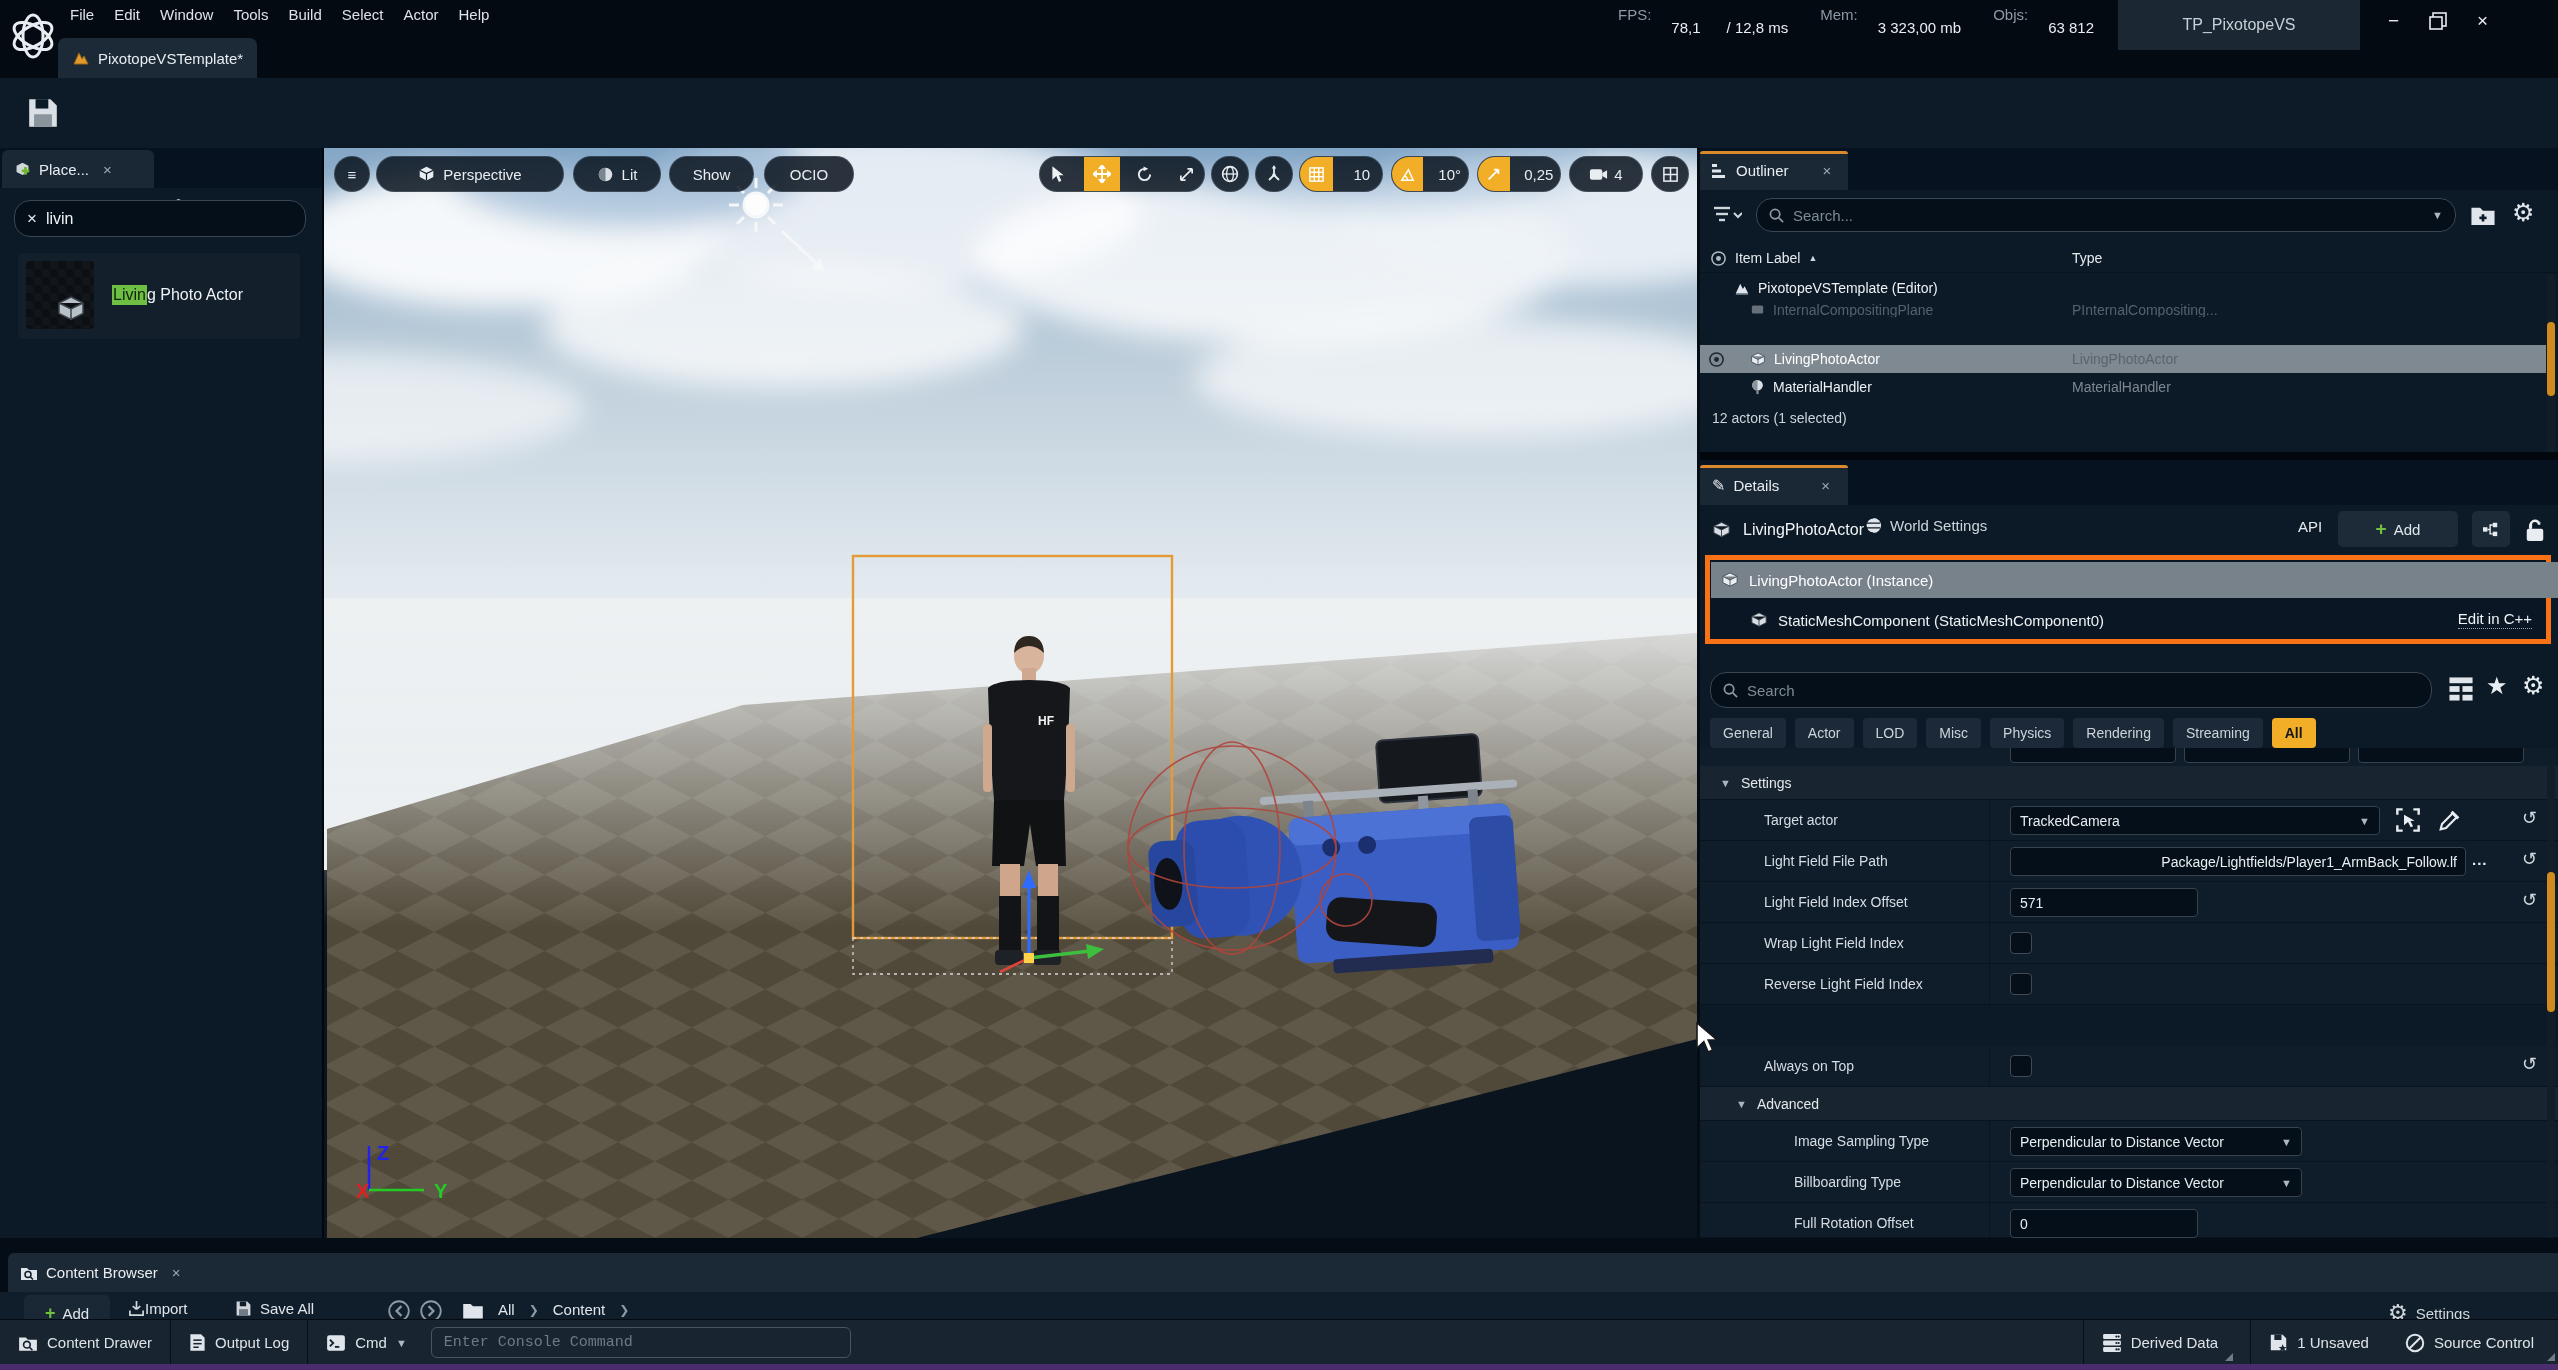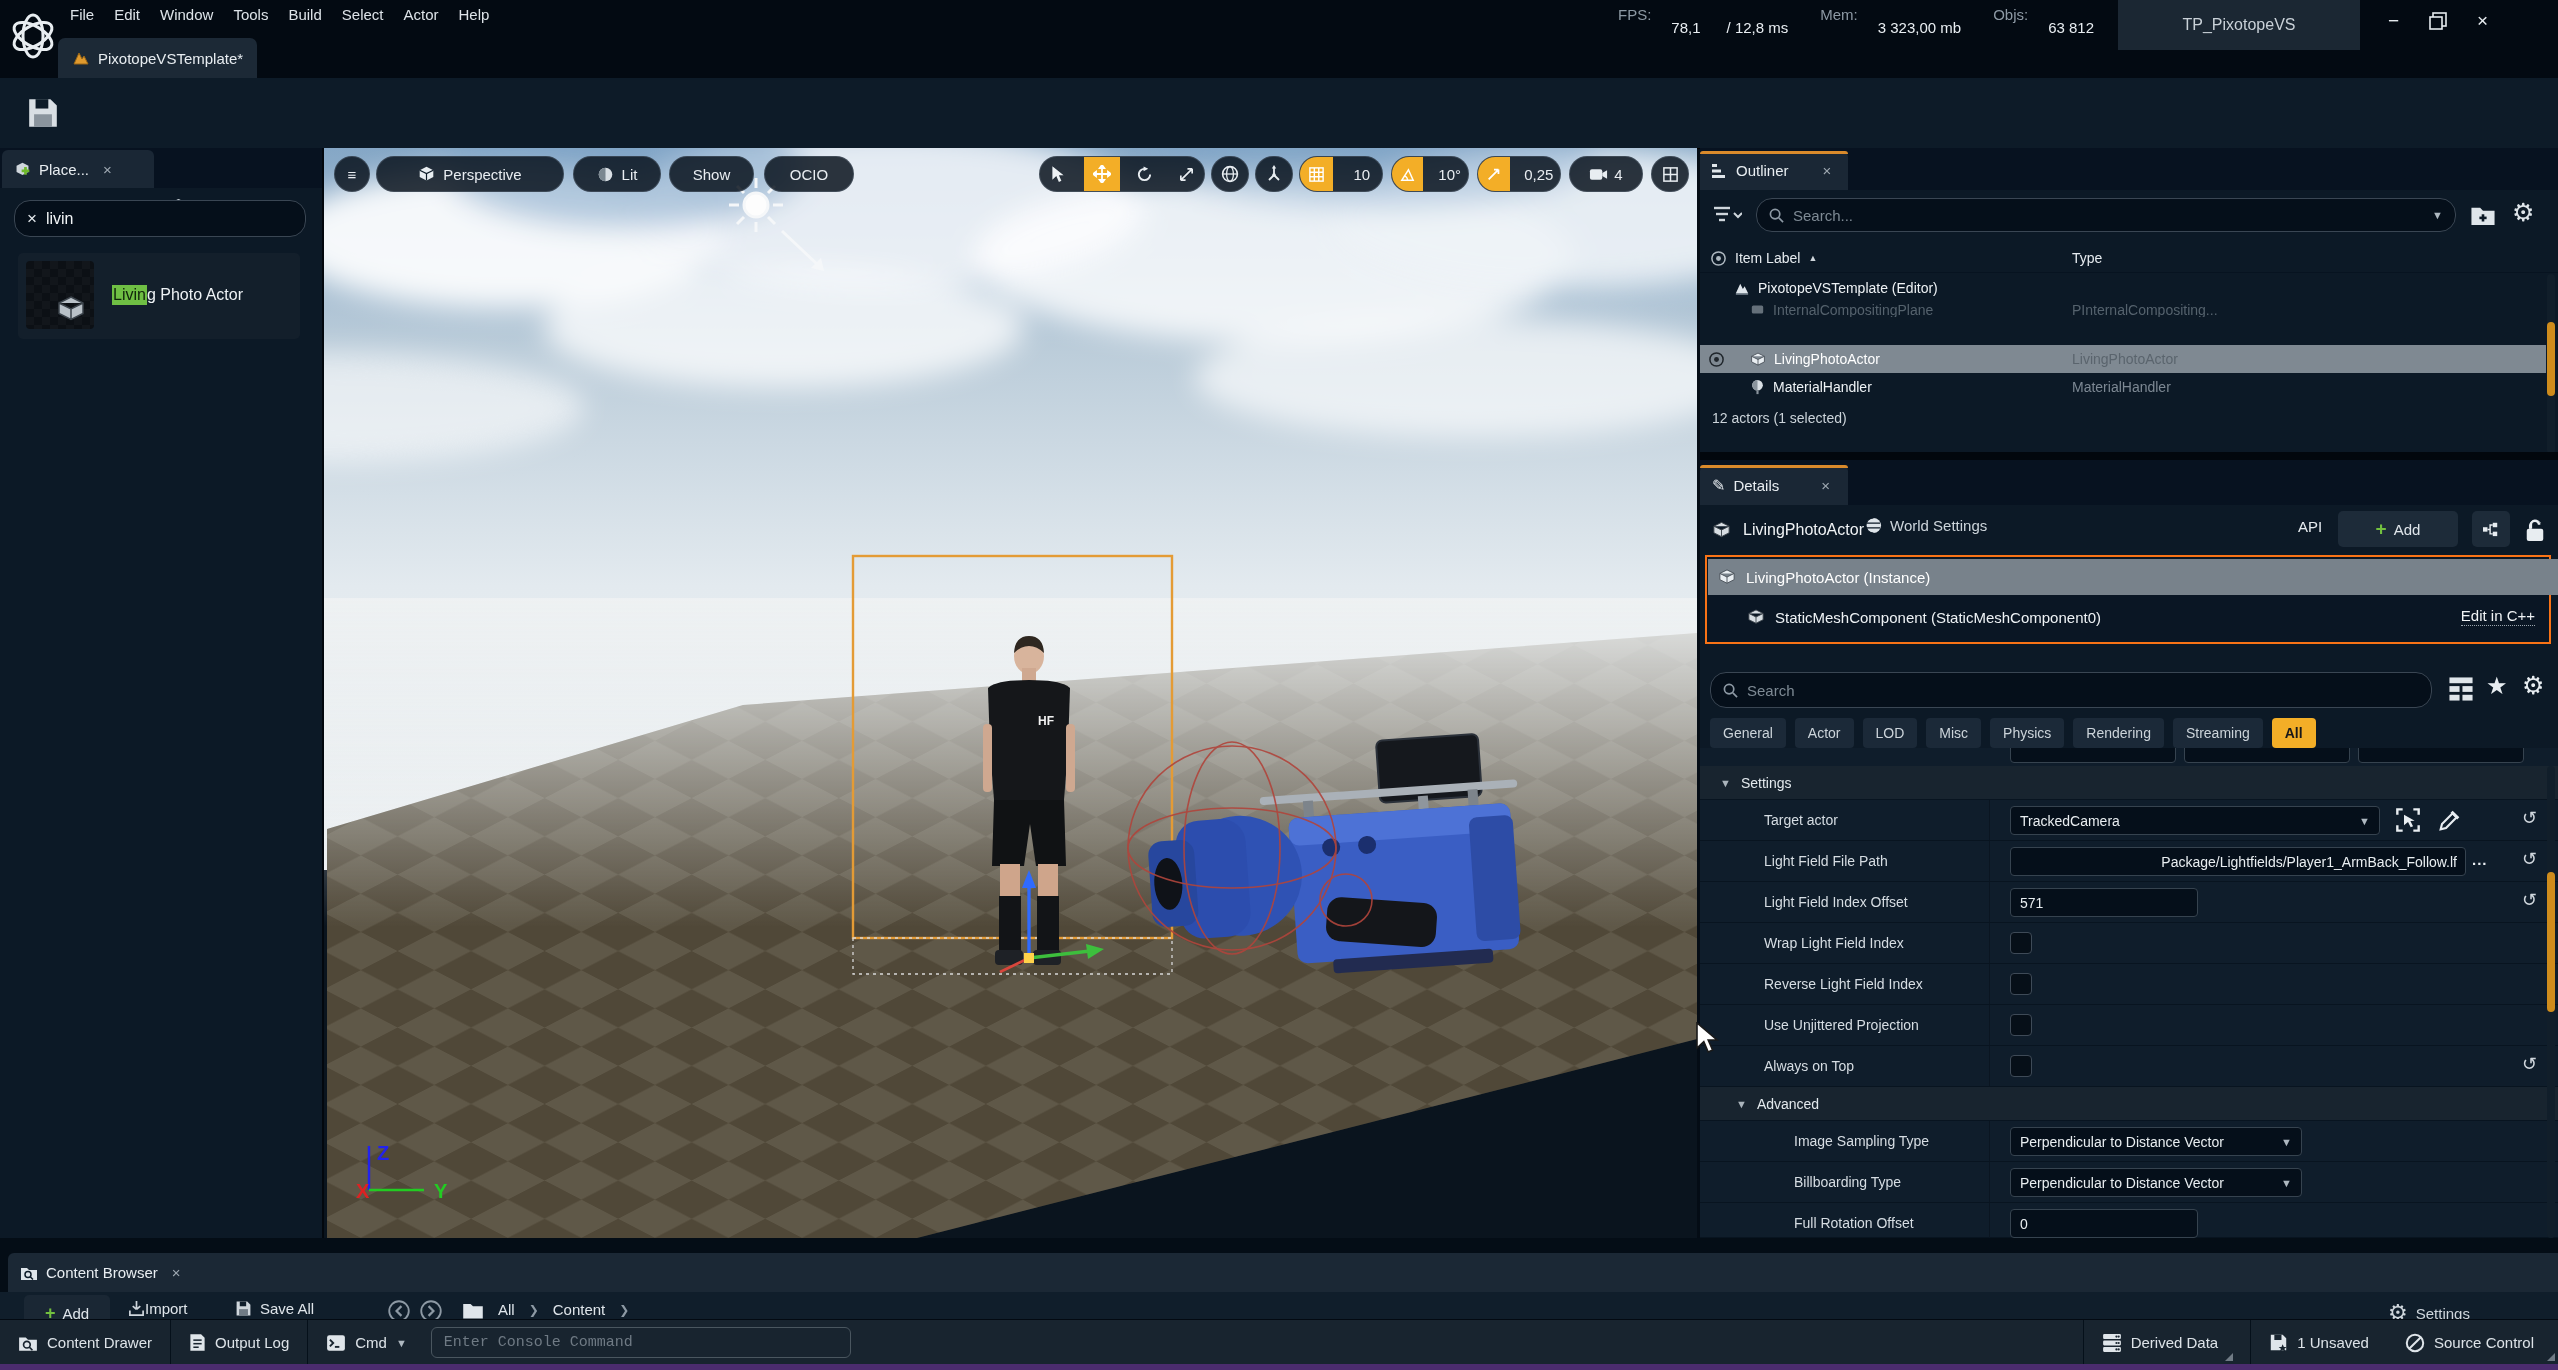--- a/index.html
+++ b/index.html
@@ -603,21 +603,21 @@
           <rect x="12" y="12" width="5" height="5" fill="#e8edf1"></rect>
         <path d="M6 9.5 H9 V4.5 H12 M9 9.5 V14.5 H12" stroke="#e8edf1" stroke-width="1.6" fill="none"></path>
       </svg>
     </div>
     <svg class="abs" style="left:824px;top:57px" width="22" height="26" viewBox="0 0 16 18">
       <rect x="2" y="8" width="12" height="9" rx="1.5" fill="#e8edf1"></rect>
       <path d="M5 8 V5.5 A3.5 3.5 0 0 1 12 5 L12 3.4 A4.9 4.9 0 0 0 3.6 5.5 L3.6 8" fill="#e8edf1"></path>
       <path d="M5 8 V5.5 A3 3 0 0 1 11 5.2" fill="none" stroke="#e8edf1" stroke-width="1.8"></path>
     </svg>
 
-    <div class="abs" style="left:5px;top:95px;width:846px;height:89px;background:#0a1624;border:2px solid #f97316;box-sizing:border-box">
+    <div class="abs" style="left:5px;top:95px;width:846px;height:89px;background:#0a1624;border:5px solid #f97316;box-sizing:border-box">
       <div class="abs f" style="left:1px;top:2px;width:842px;height:36px;background:#78828b;gap:10px;padding-left:10px">
         <svg class="ic" width="18" height="16" viewBox="0 0 20 18">
           <path d="M10 1 L18 5 L18 12 L10 16 L2 12 L2 5 Z M2 5 L10 9 L18 5 M10 9 L10 16" fill="#e9eef2" stroke="#454d55" stroke-width="1"></path>
         </svg>
         <span style="color:#ffffff">LivingPhotoActor (Instance)</span>
       </div>
       <div class="abs f" style="left:40px;top:44px;height:32px;gap:10px">
         <svg class="ic" width="18" height="16" viewBox="0 0 20 18">
           <path d="M10 1 L18 5 L18 12 L10 16 L2 12 L2 5 Z M2 5 L10 9 L18 5 M10 9 L10 16" fill="#d7dde2" stroke="#3c444c" stroke-width="1"></path>
         </svg>
@@ -702,25 +702,20 @@
       </div>
       <span class="reset">↺</span>
     </div>
     <div class="prow" style="top:463px">
       <div class="plabel">Wrap Light Field Index</div>
         <div class="vdiv"></div>
       <div class="cbx"></div>
     </div>
     <div class="prow" style="top:504px">
       <div class="plabel">Reverse Light Field Index</div>
-        <div class="vdiv"></div>
-      <div class="cbx"></div>
-    </div>
-    <div class="prow" style="top:545px">
-      <div class="plabel">Use Unjittered Projection</div>
         <div class="vdiv"></div>
       <div class="cbx"></div>
     </div>
     <div class="prow" style="top:586px">
       <div class="plabel">Always on Top</div>
         <div class="vdiv"></div>
       <div class="cbx"></div>
       <span class="reset">↺</span>
     </div>
     <div class="sect" style="top:627px;padding-left:36px">

